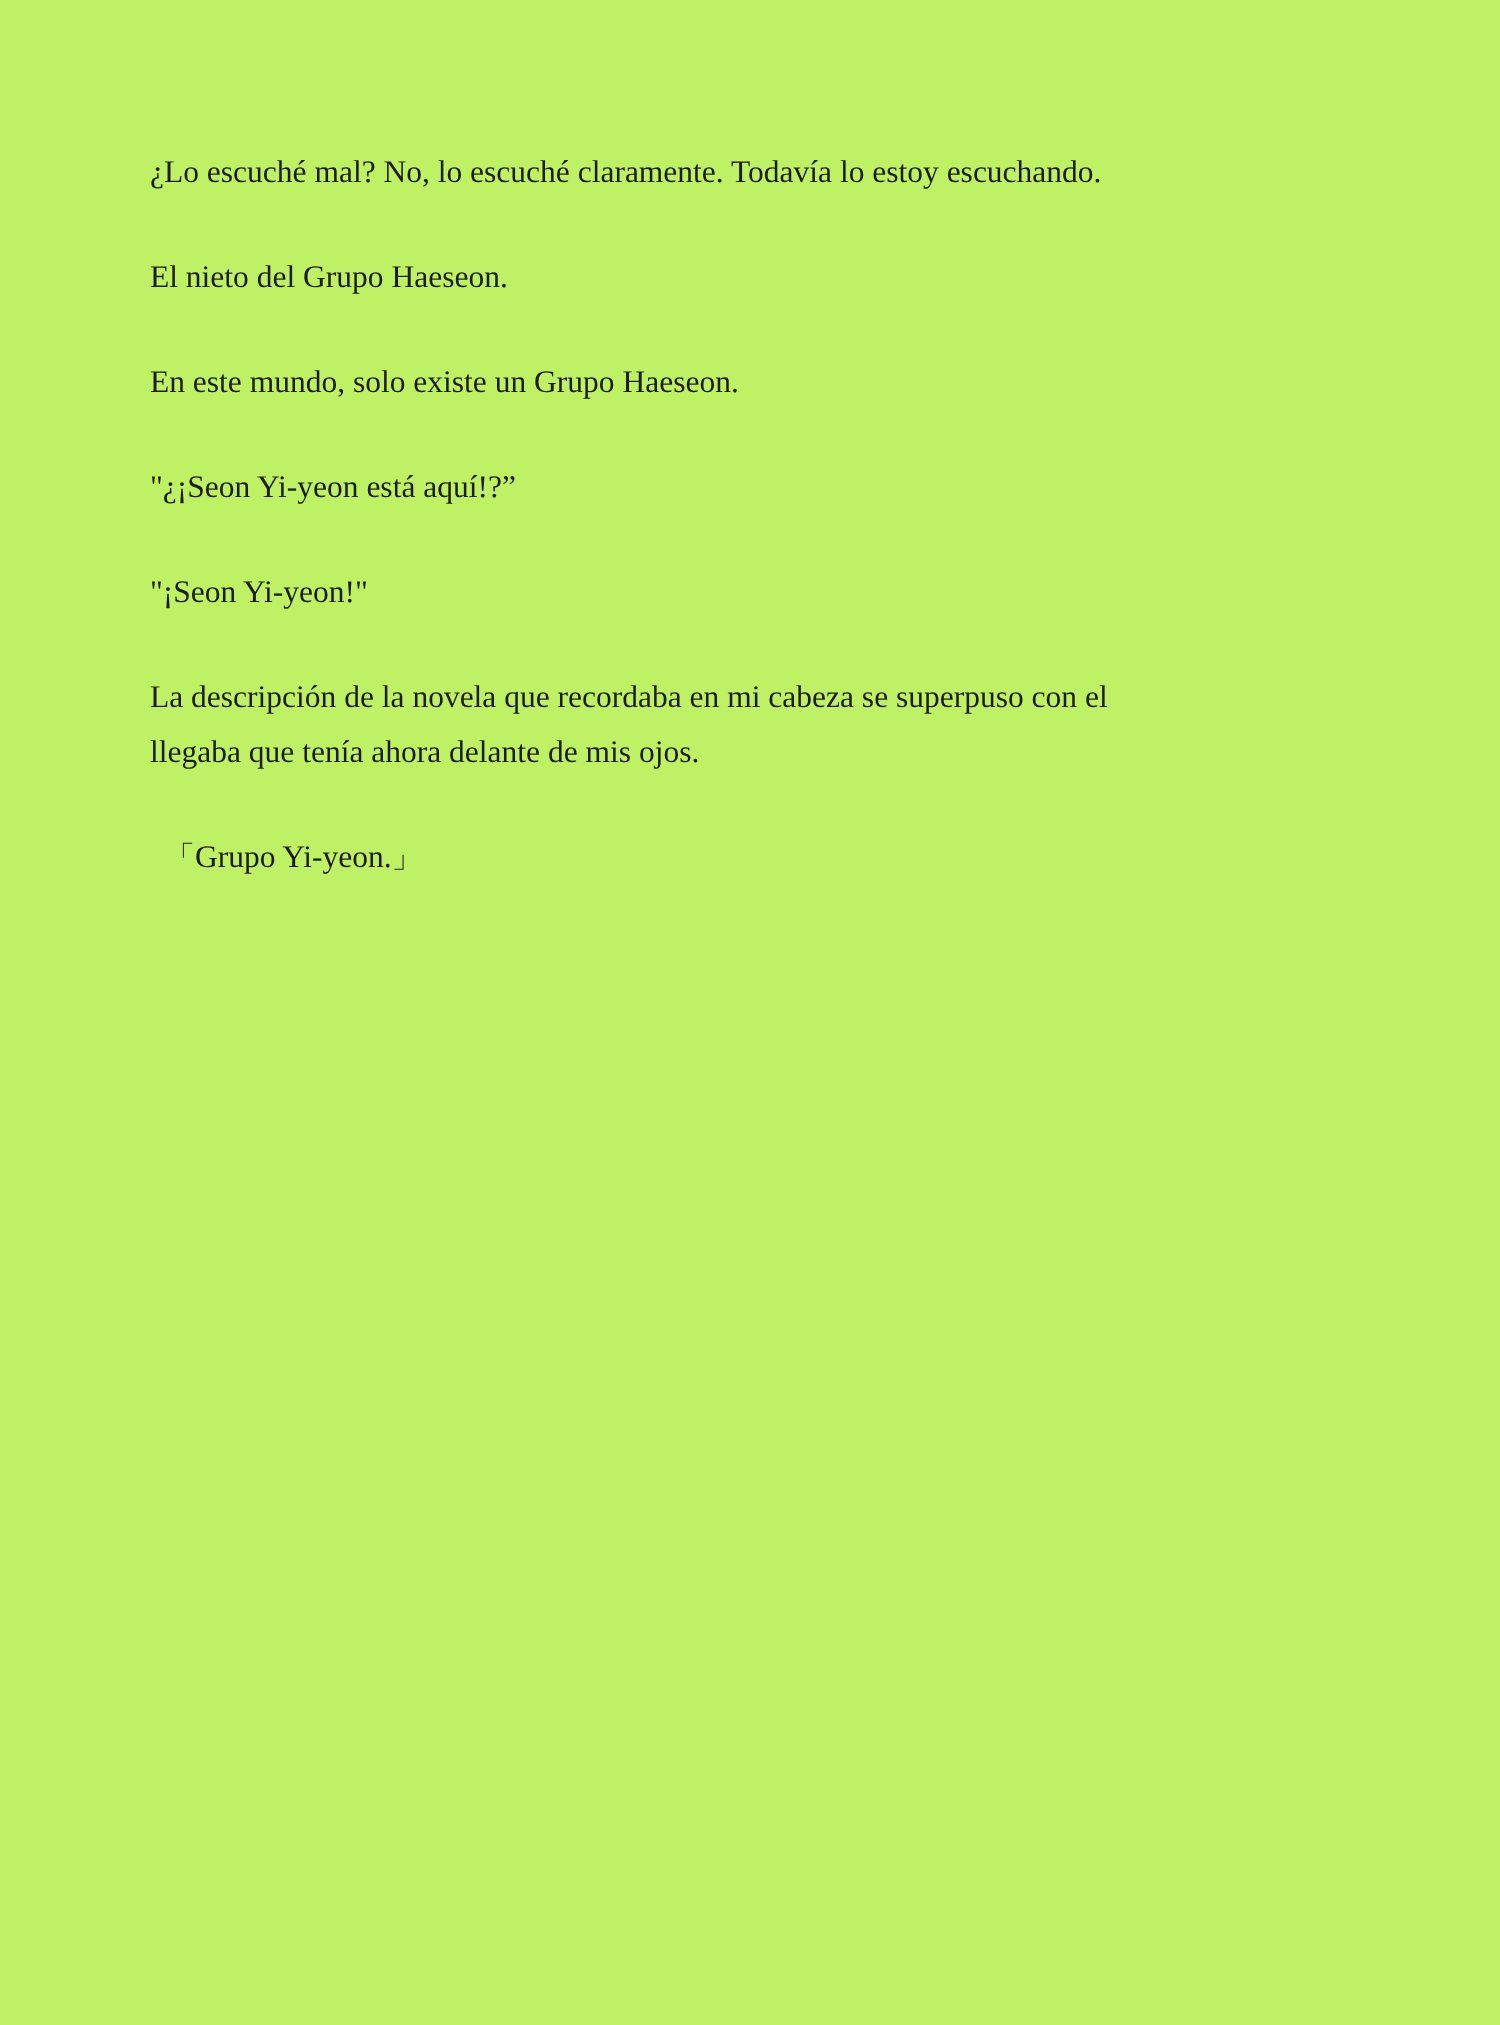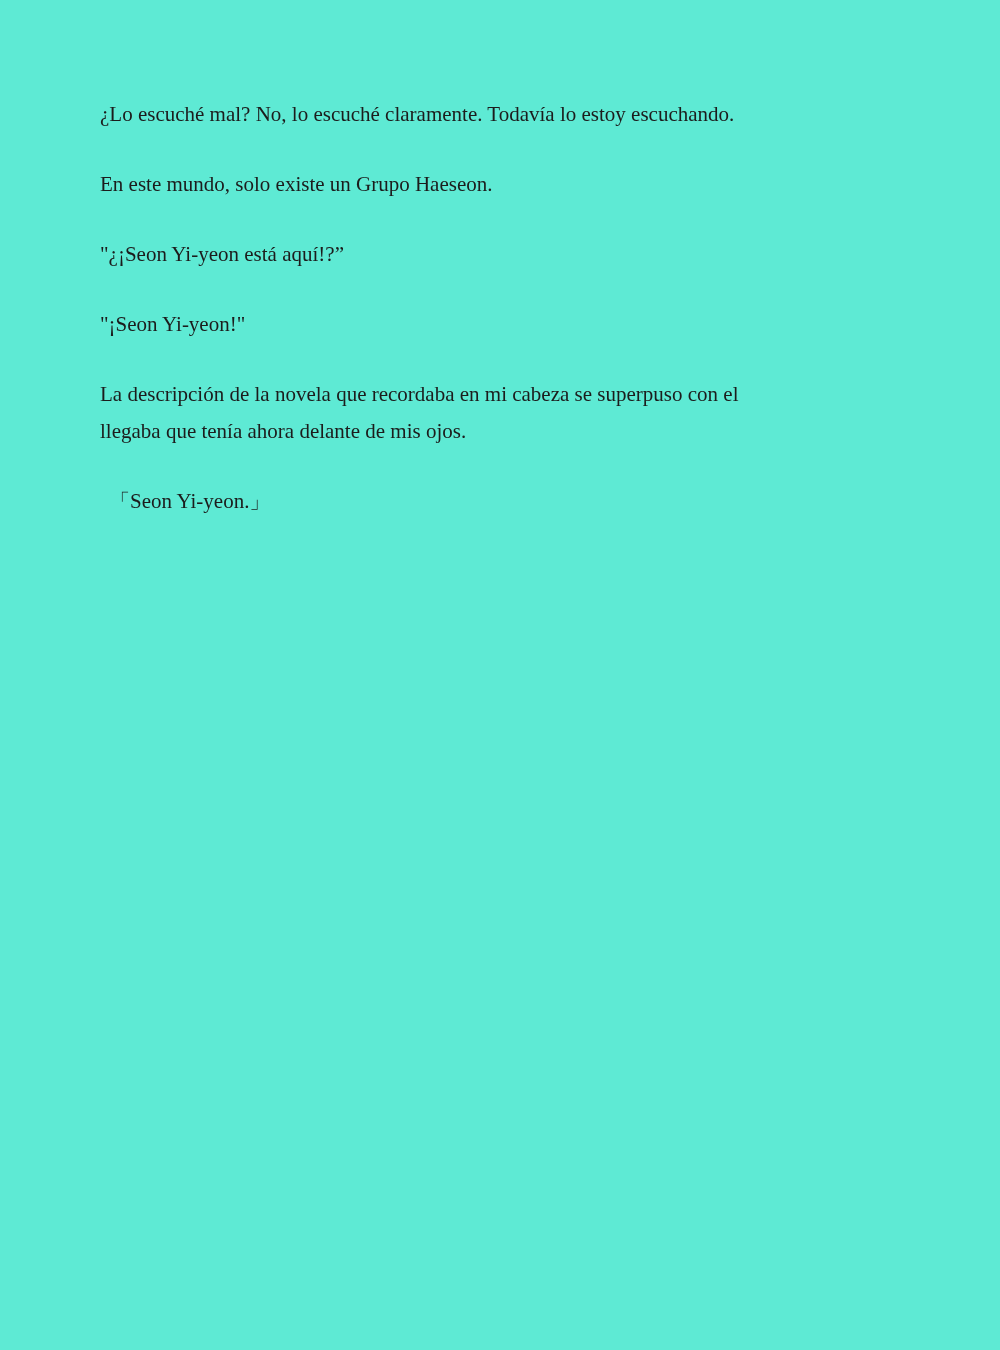--- a/index.html
+++ b/index.html
@@ -10,21 +10,21 @@
     width: 1000px;
     height: 1350px;
     background: #ffffff;
     overflow: hidden;
   }
   .page {
     box-sizing: border-box;
     width: 1000px;
     height: 1350px;
     padding: 96px 80px 0 100px;
-    background: #5eead4;
+    background: #bef264;
   }
   .para {
     margin: 0 0 33px 0;
     font-family: "Liberation Serif", "DejaVu Serif", serif;
     font-size: 21px;
     line-height: 37px;
     color: #1c1c1c;
     white-space: pre-line;
     text-align: left;
   }
@@ -44,28 +44,29 @@
 <body>
 
 <div class="page">
 
   <p class="para">¿Lo escuché mal? No, lo escuché claramente. Todavía lo estoy escuchando.</p>
 
 
 
 
 
+  <p class="para">El nieto del Grupo Haeseon.</p>
 
   <p class="para">En este mundo, solo existe un Grupo Haeseon.</p>
 
 
   <p class="para">"¿¡Seon Yi-yeon está aquí!?”</p>
 
   <p class="para">"¡Seon Yi-yeon!"</p>
 
 
   <p class="para">La descripción de la novela que recordaba en mi cabeza se superpuso con el
 llegaba que tenía ahora delante de mis ojos.</p>
 
-  <p class="para indent"><span class="bracket">「</span><span class="para-text">Seon Yi-yeon.</span><span class="bracket">」</span></p>
+  <p class="para indent"><span class="bracket">「</span><span class="para-text">Grupo Yi-yeon.</span><span class="bracket">」</span></p>
 
 
 </div>
 
 </body></html>

